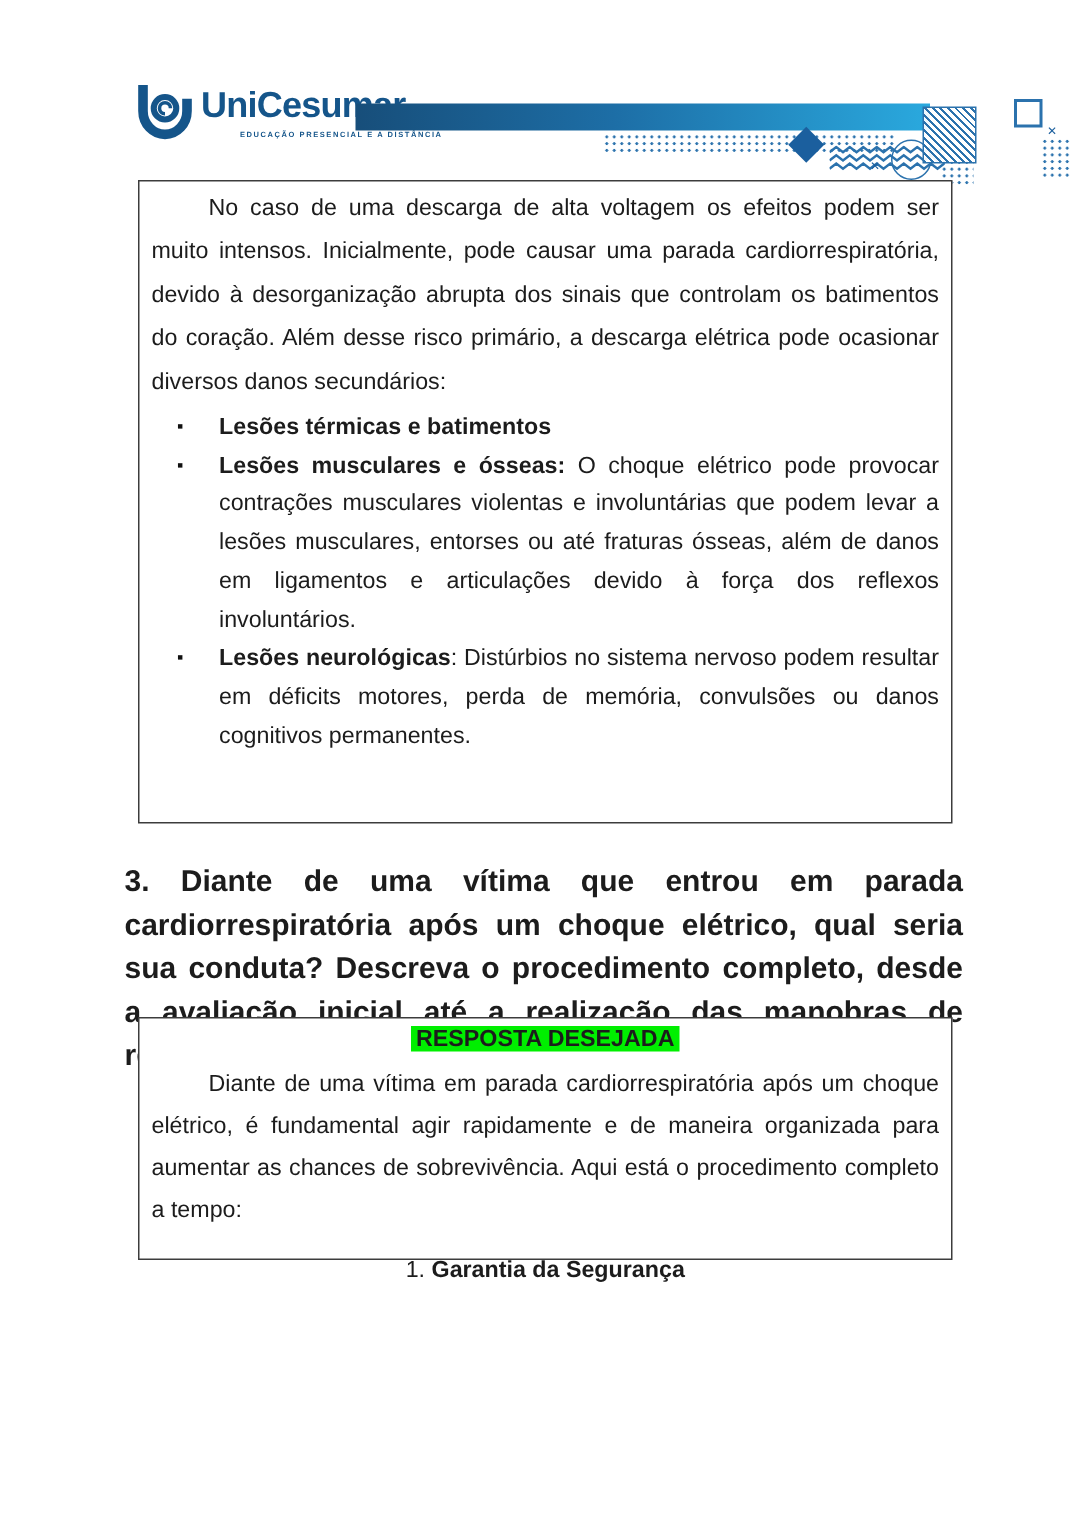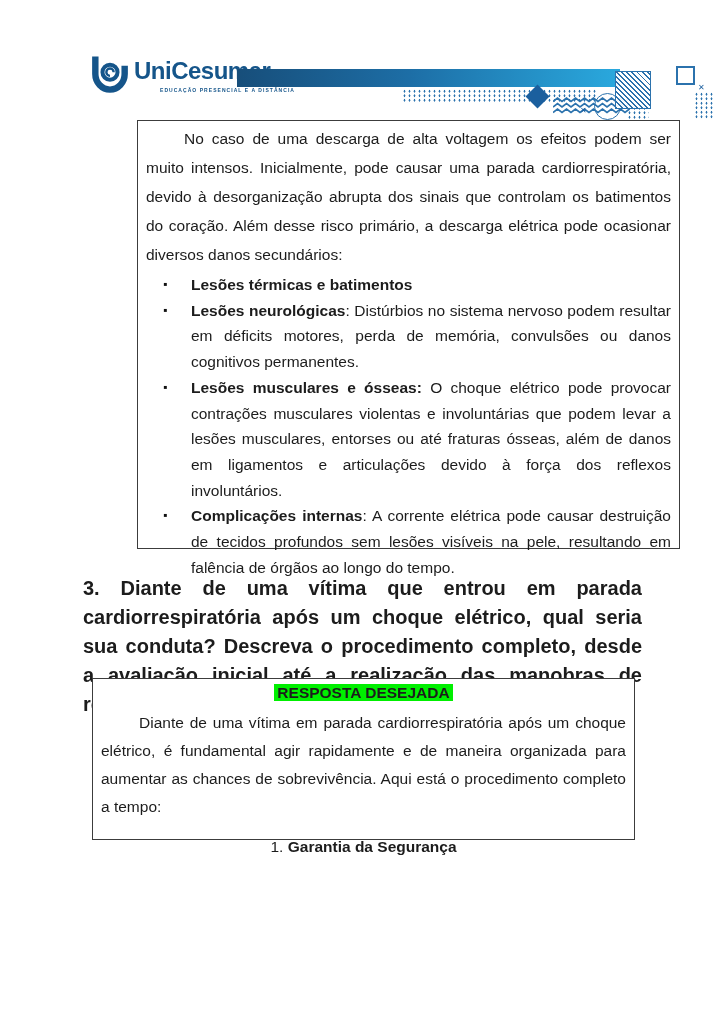--- a/index.html
+++ b/index.html
@@ -73,21 +73,21 @@
   .xmark-a{left:698px;top:84px;}
   .xmark-b{left:580px;top:107px;}
 
   
   .box{
     position:absolute;left:92px;width:543px;
     border:1px solid var(--box-border);background:#fff;
     padding:3px 8px 0 8px;
     font-size:15.5px;line-height:29px;text-align:justify;
   }
-  .box1{top:120px;height:429px;margin-left:45px;}
+  .box1{top:120px;height:429px;}
   .box2{top:678px;height:162px;}
   .indent{text-indent:38px;}
   .b{font-weight:bold;}
 
   .bullets{list-style:none;margin-top:3px;}
   .bullets li{
     position:relative;padding-left:45px;line-height:25.7px;text-align:justify;
   }
   .bullets li::before{
     content:"▪";position:absolute;left:17px;top:0;font-size:12px;color:#111;
@@ -140,23 +140,22 @@
   <div class="deco-circle"></div>
   <div class="hatched-square"></div>
   <div class="outline-square"></div>
   <div class="xmark xmark-a">✕</div>
   <div class="xmark xmark-b">✕</div>
 
   <div class="box box1">
     <p class="indent">No caso de uma descarga de alta voltagem os efeitos podem ser muito intensos. Inicialmente, pode causar uma parada cardiorrespiratória, devido à desorganização abrupta dos sinais que controlam os batimentos do coração. Além desse risco primário, a descarga elétrica pode ocasionar diversos danos secundários:</p>
     <ul class="bullets">
       <li><span class="b">Lesões térmicas e batimentos</span><span></span></li>
+      <li><span class="b">Lesões musculares e ósseas:</span><span> O choque elétrico pode provocar contrações musculares violentas e involuntárias que podem levar a lesões musculares, entorses ou até fraturas ósseas, além de danos em ligamentos e articulações devido à força dos reflexos involuntários.</span></li>
       <li><span class="b">Lesões neurológicas</span><span>: Distúrbios no sistema nervoso podem resultar em déficits motores, perda de memória, convulsões ou danos cognitivos permanentes.</span></li>
-      <li><span class="b">Lesões musculares e ósseas:</span><span> O choque elétrico pode provocar contrações musculares violentas e involuntárias que podem levar a lesões musculares, entorses ou até fraturas ósseas, além de danos em ligamentos e articulações devido à força dos reflexos involuntários.</span></li>
-      <li><span class="b">Complicações internas</span><span>: A corrente elétrica pode causar destruição de tecidos profundos sem lesões visíveis na pele, resultando em falência de órgãos ao longo do tempo.</span></li>
     </ul>
   </div>
 
   <div class="question">3. Diante de uma vítima que entrou em parada cardiorrespiratória após um choque elétrico, qual seria sua conduta? Descreva o procedimento completo, desde a avaliação inicial até a realização das manobras de reanimação, incluindo o uso do DEA, se disponível.</div>
 
   <div class="box box2">
     <div class="answer-heading-row">
       <span class="highlight">RESPOSTA DESEJADA</span>
     </div>
     <p class="para indent answer-intro">Diante de uma vítima em parada cardiorrespiratória após um choque elétrico, é fundamental agir rapidamente e de maneira organizada para aumentar as chances de sobrevivência. Aqui está o procedimento completo a tempo:</p>

